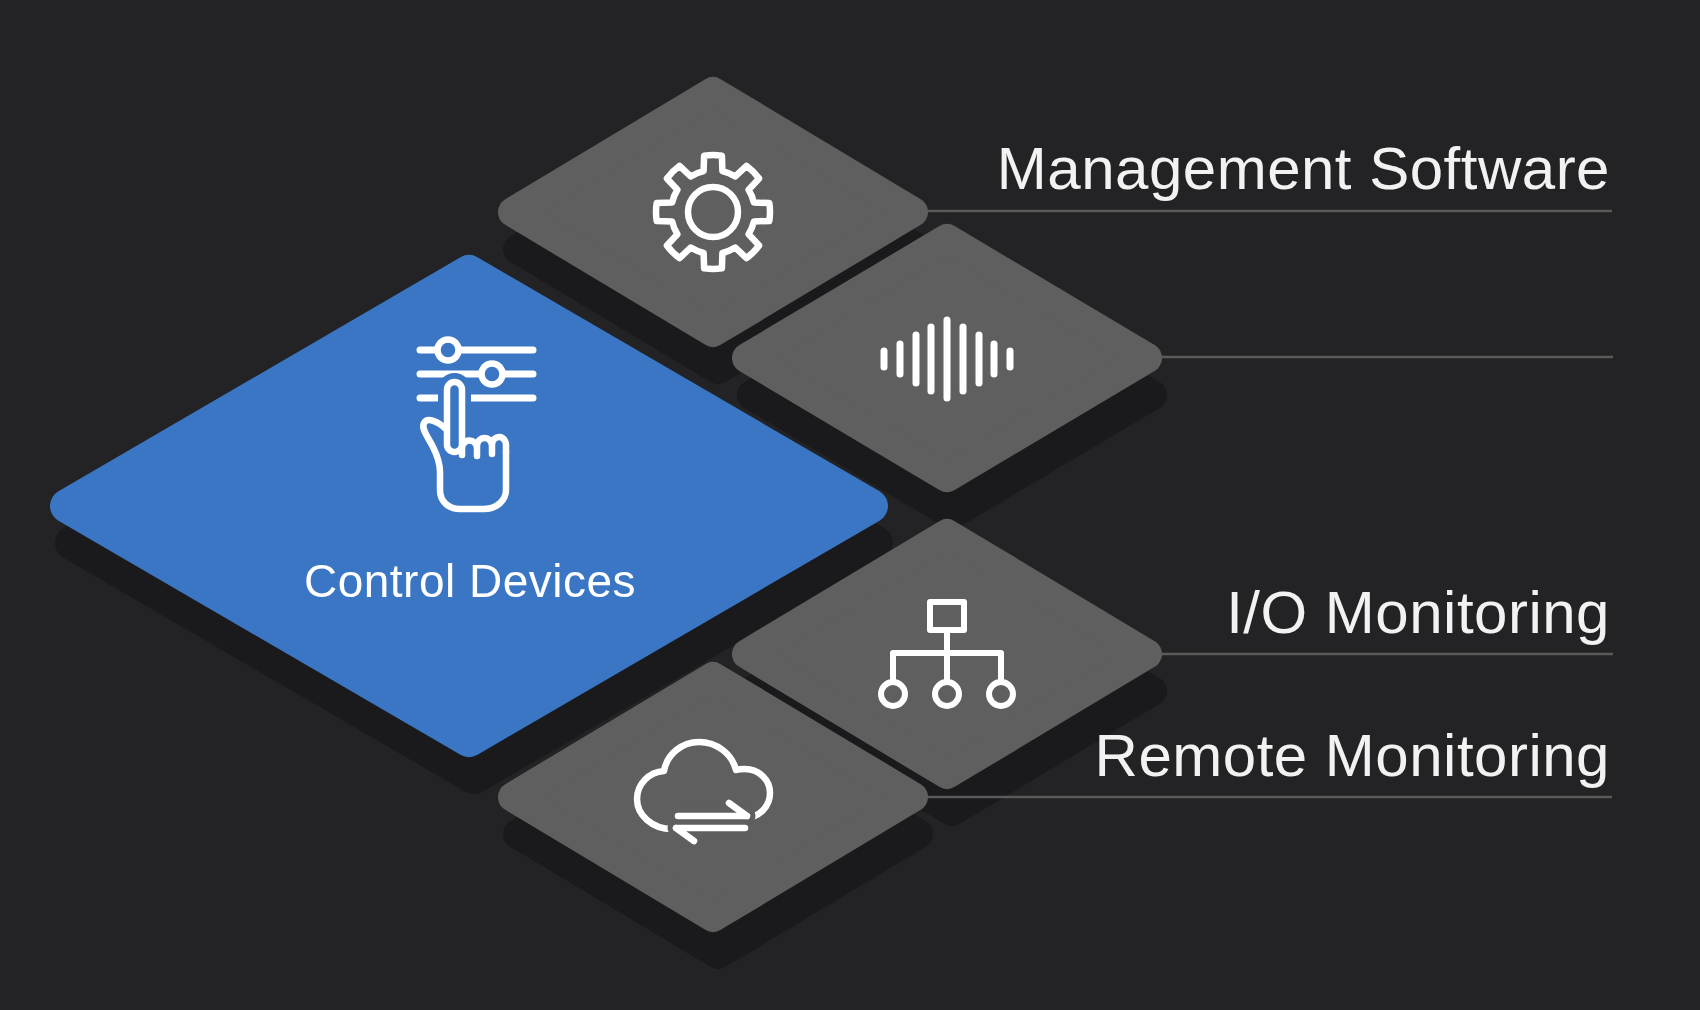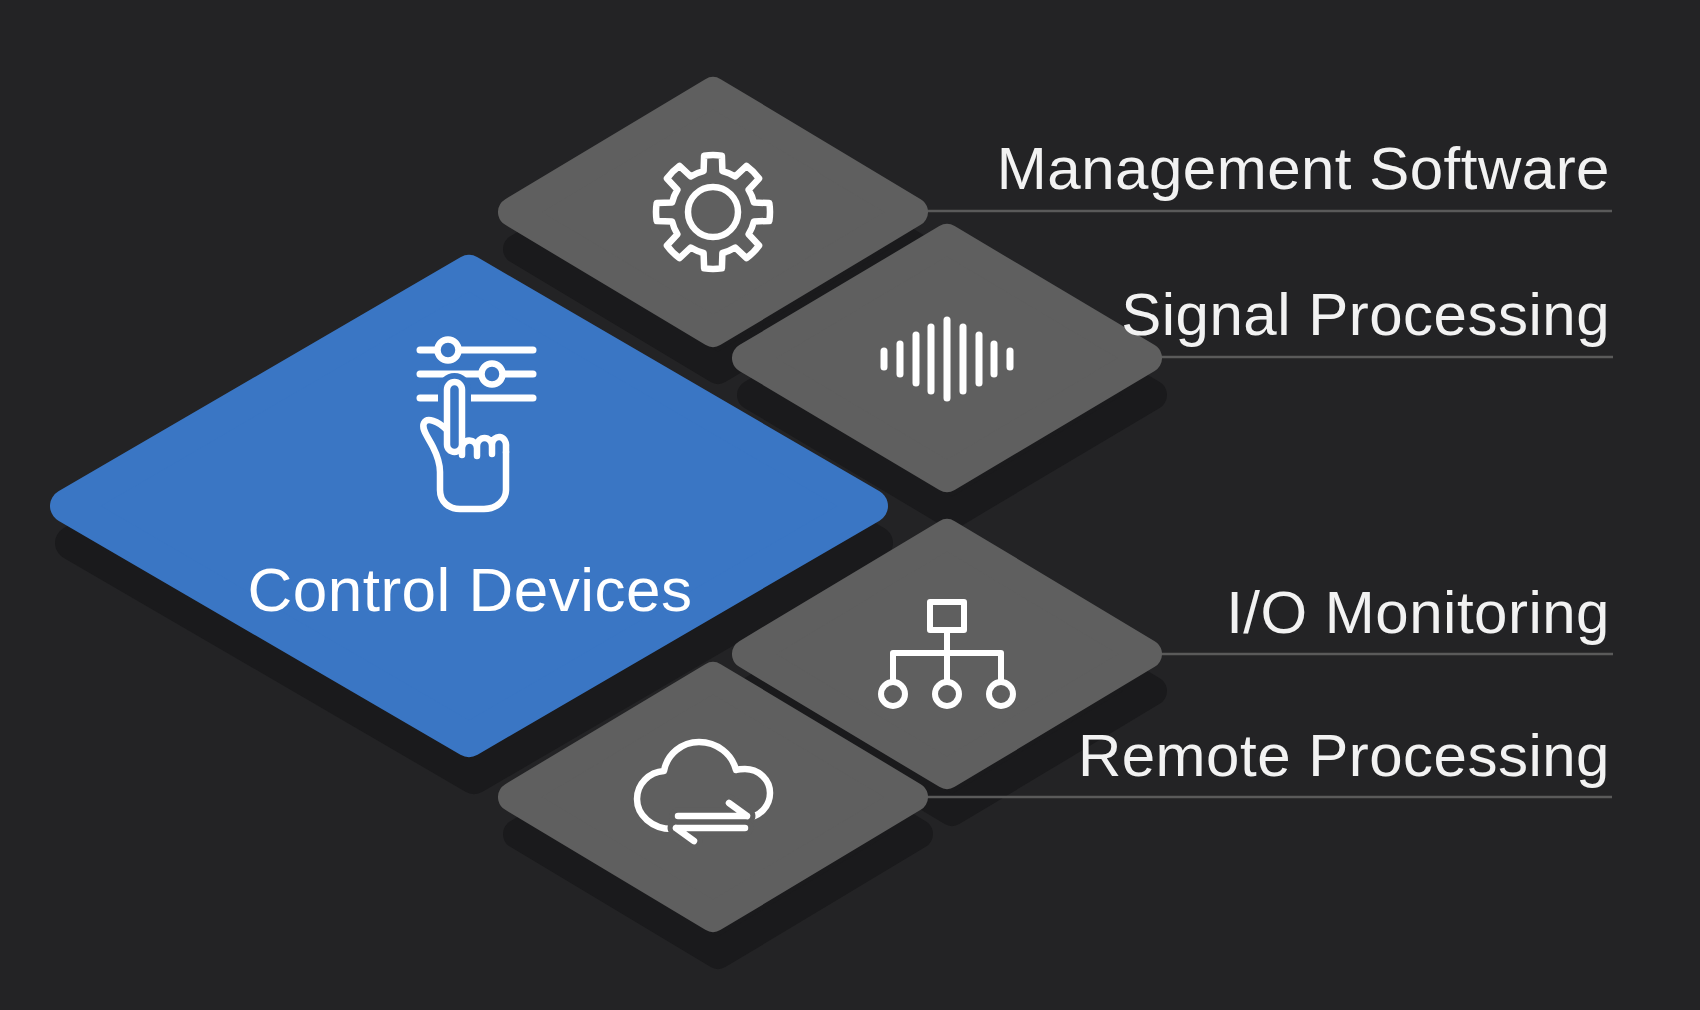--- a/index.html
+++ b/index.html
@@ -21,21 +21,21 @@
     white-space:nowrap;
     text-align:center;
     letter-spacing:0.5px;
   }
   .center-label{
     position:absolute;
     left:470px;
     top:556px;
     transform:translateX(-50%);
     color:#ffffff;
-    font-size:62px;
+    font-size:46px;
     line-height:1.1;
     white-space:nowrap;
     letter-spacing:0.5px;
   }
   .lbl-management{bottom:805px;}
   .lbl-signal{bottom:659px;}
   .lbl-io{bottom:361px;}
   .lbl-remote{bottom:218px;}
 </style>
 </head>
@@ -132,17 +132,16 @@
                  M477,452 L477,446 A7.5,8 0 0 1 492,446 L492,454
                  M492,450 L492,444 A7,8 0 0 1 506,446 L506,452" fill="#3a76c4" stroke="#ffffff" stroke-width="6.5" stroke-linejoin="round" stroke-linecap="round"></path>
         <rect x="447" y="382" width="15" height="70" rx="7.5" fill="#3a76c4" stroke="#ffffff" stroke-width="6.5"></rect>
       </g>
     </g>
   </svg>
 
   <div class="center-label">Control Devices</div>
 
   <div class="callout-label lbl-management">Management Software</div>
-  <div class="callout-label lbl-signal">Signal Processing</div>
   <div class="callout-label lbl-io">I/O Monitoring</div>
-  <div class="callout-label lbl-remote">Remote Processing</div>
+  <div class="callout-label lbl-remote">Remote Monitoring</div>
 
 </div>
 
 </body></html>

